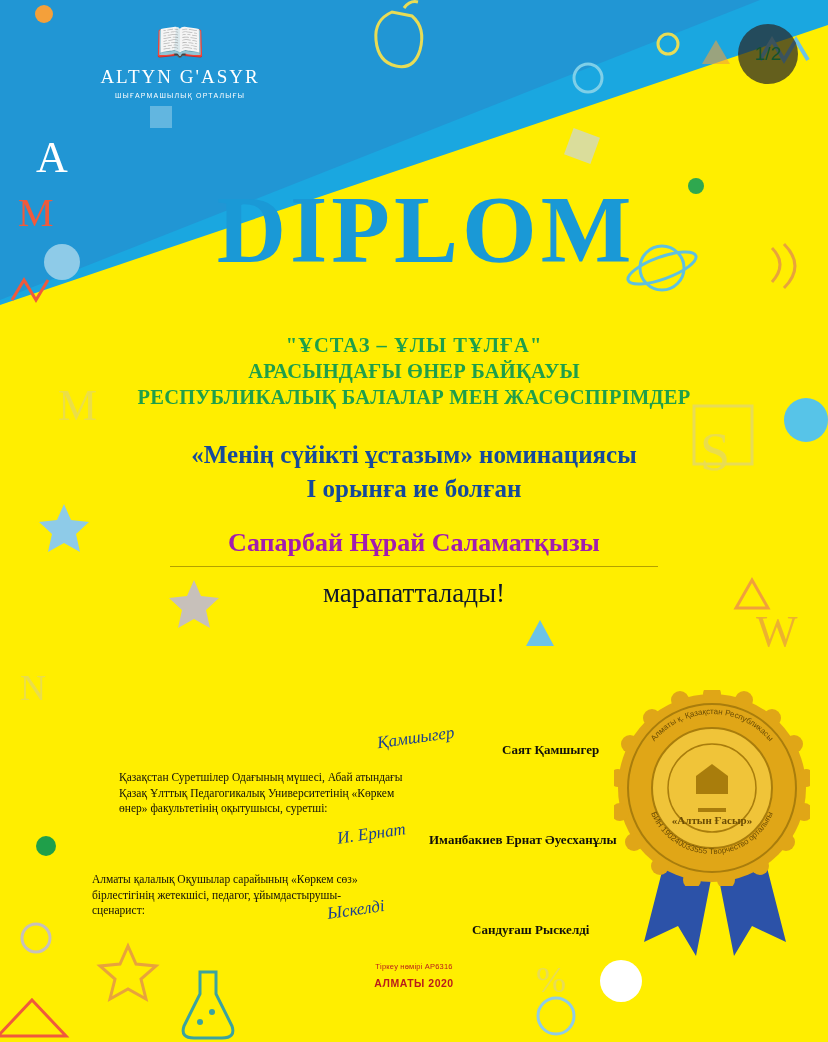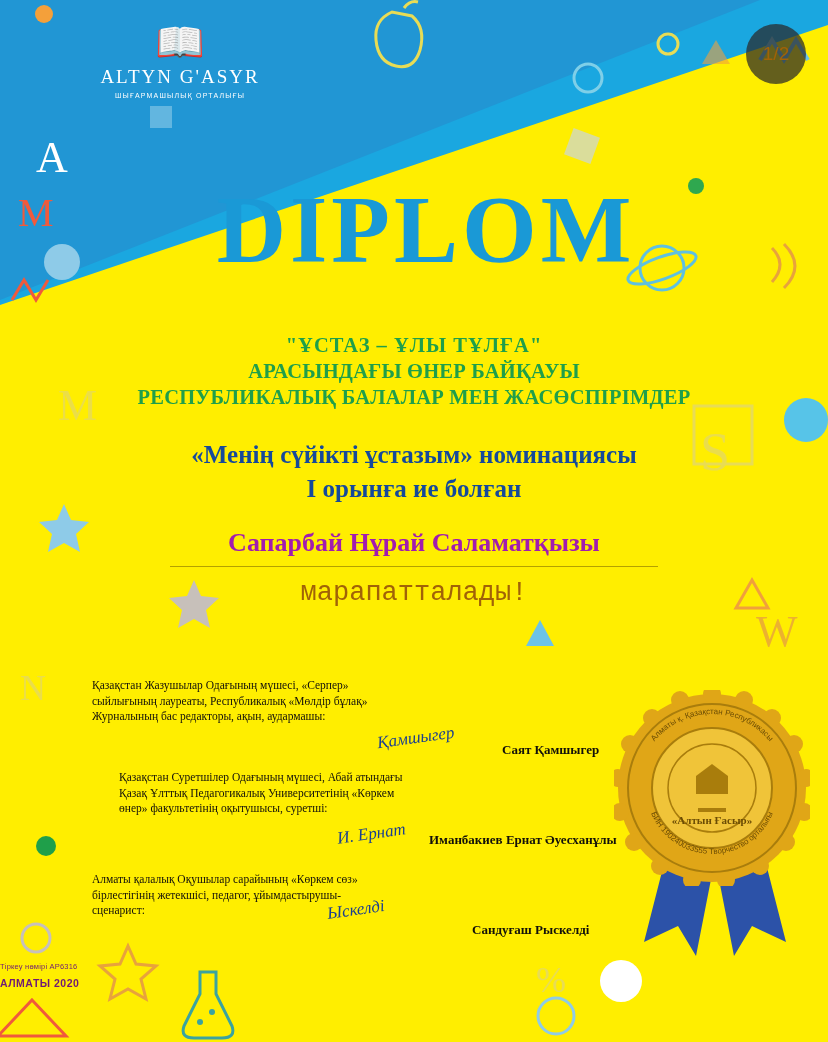--- a/index.html
+++ b/index.html
@@ -78,26 +78,26 @@
     font-size: 7px;
     letter-spacing: 1.2px;
     margin-top: 4px;
     white-space: nowrap;
   }
 
   
   .counter {
     position: absolute;
     top: 24px;
-    right: 22px;
+    right: 30px;
     width: 60px;
     height: 60px;
     border-radius: 50%;
     background: rgba(40,40,40,0.72);
-    color: #a16207;
+    color: #14532d;
     font-family: "Liberation Sans", sans-serif;
     font-size: 19px;
     display: flex;
     align-items: center;
     justify-content: center;
     z-index: 40;
   }
 
   
   .diploma-title {
@@ -162,22 +162,22 @@
     height: 1px;
     background: #b4a100;
   }
 
   .awarded {
     position: absolute;
     top: 578px;
     left: 0;
     width: 828px;
     text-align: center;
-    color: #a16207;
-    font-family: Liberation Mono, monospace;
+    color: #0f172a;
+    font-family: Liberation Serif, serif;
     font-size: 27px;
   }
 
   
   .sig-row {
     position: absolute;
     left: 92px;
     width: 660px;
   }
   .sig-row .desc {
@@ -231,23 +231,23 @@
     left: 640px;
     width: 150px;
     height: 120px;
   }
 
   .footer {
     position: absolute;
     top: 962px;
     left: 0;
     width: 828px;
-    text-align: left;
+    text-align: center;
     font-family: "Liberation Sans", sans-serif;
-    color: #701a75;
+    color: #b91c1c;
   }
   .footer .reg {
     font-size: 7.5px;
     letter-spacing: 0.2px;
   }
   .footer .city {
     font-size: 10.5px;
     font-weight: bold;
     margin-top: 6px;
     letter-spacing: 0.5px;
@@ -345,21 +345,20 @@
   <div class="nomination">
     <div>«Менің сүйікті ұстазым» номинациясы</div>
     <div>І орынға ие болған</div>
   </div>
 
   <div class="recipient">Сапарбай Нұрай Саламатқызы</div>
   <div class="recipient-rule"></div>
   <div class="awarded">марапатталады!</div>
 
   <div class="sig-row" id="sig1">
-    <div class="desc">Қазақстан Жазушылар Одағының мүшесі, «Серпер» сыйлығының лауреаты, Республикалық «Мөлдір бұлақ» Журналының бас редакторы, ақын, аудармашы:</div>
     <div class="scribble">Қамшыгер</div>
     <div class="name">Саят Қамшыгер</div>
   </div>
 
   <div class="sig-row" id="sig2">
     <div class="desc">Қазақстан Суретшілер Одағының мүшесі, Абай атындағы Қазақ Ұлттық Педагогикалық Университетінің «Көркем өнер» факультетінің оқытушысы, суретші:</div>
     <div class="scribble">И. Ернат</div>
     <div class="name">Иманбакиев Ернат Әуесханұлы</div>
   </div>
 

